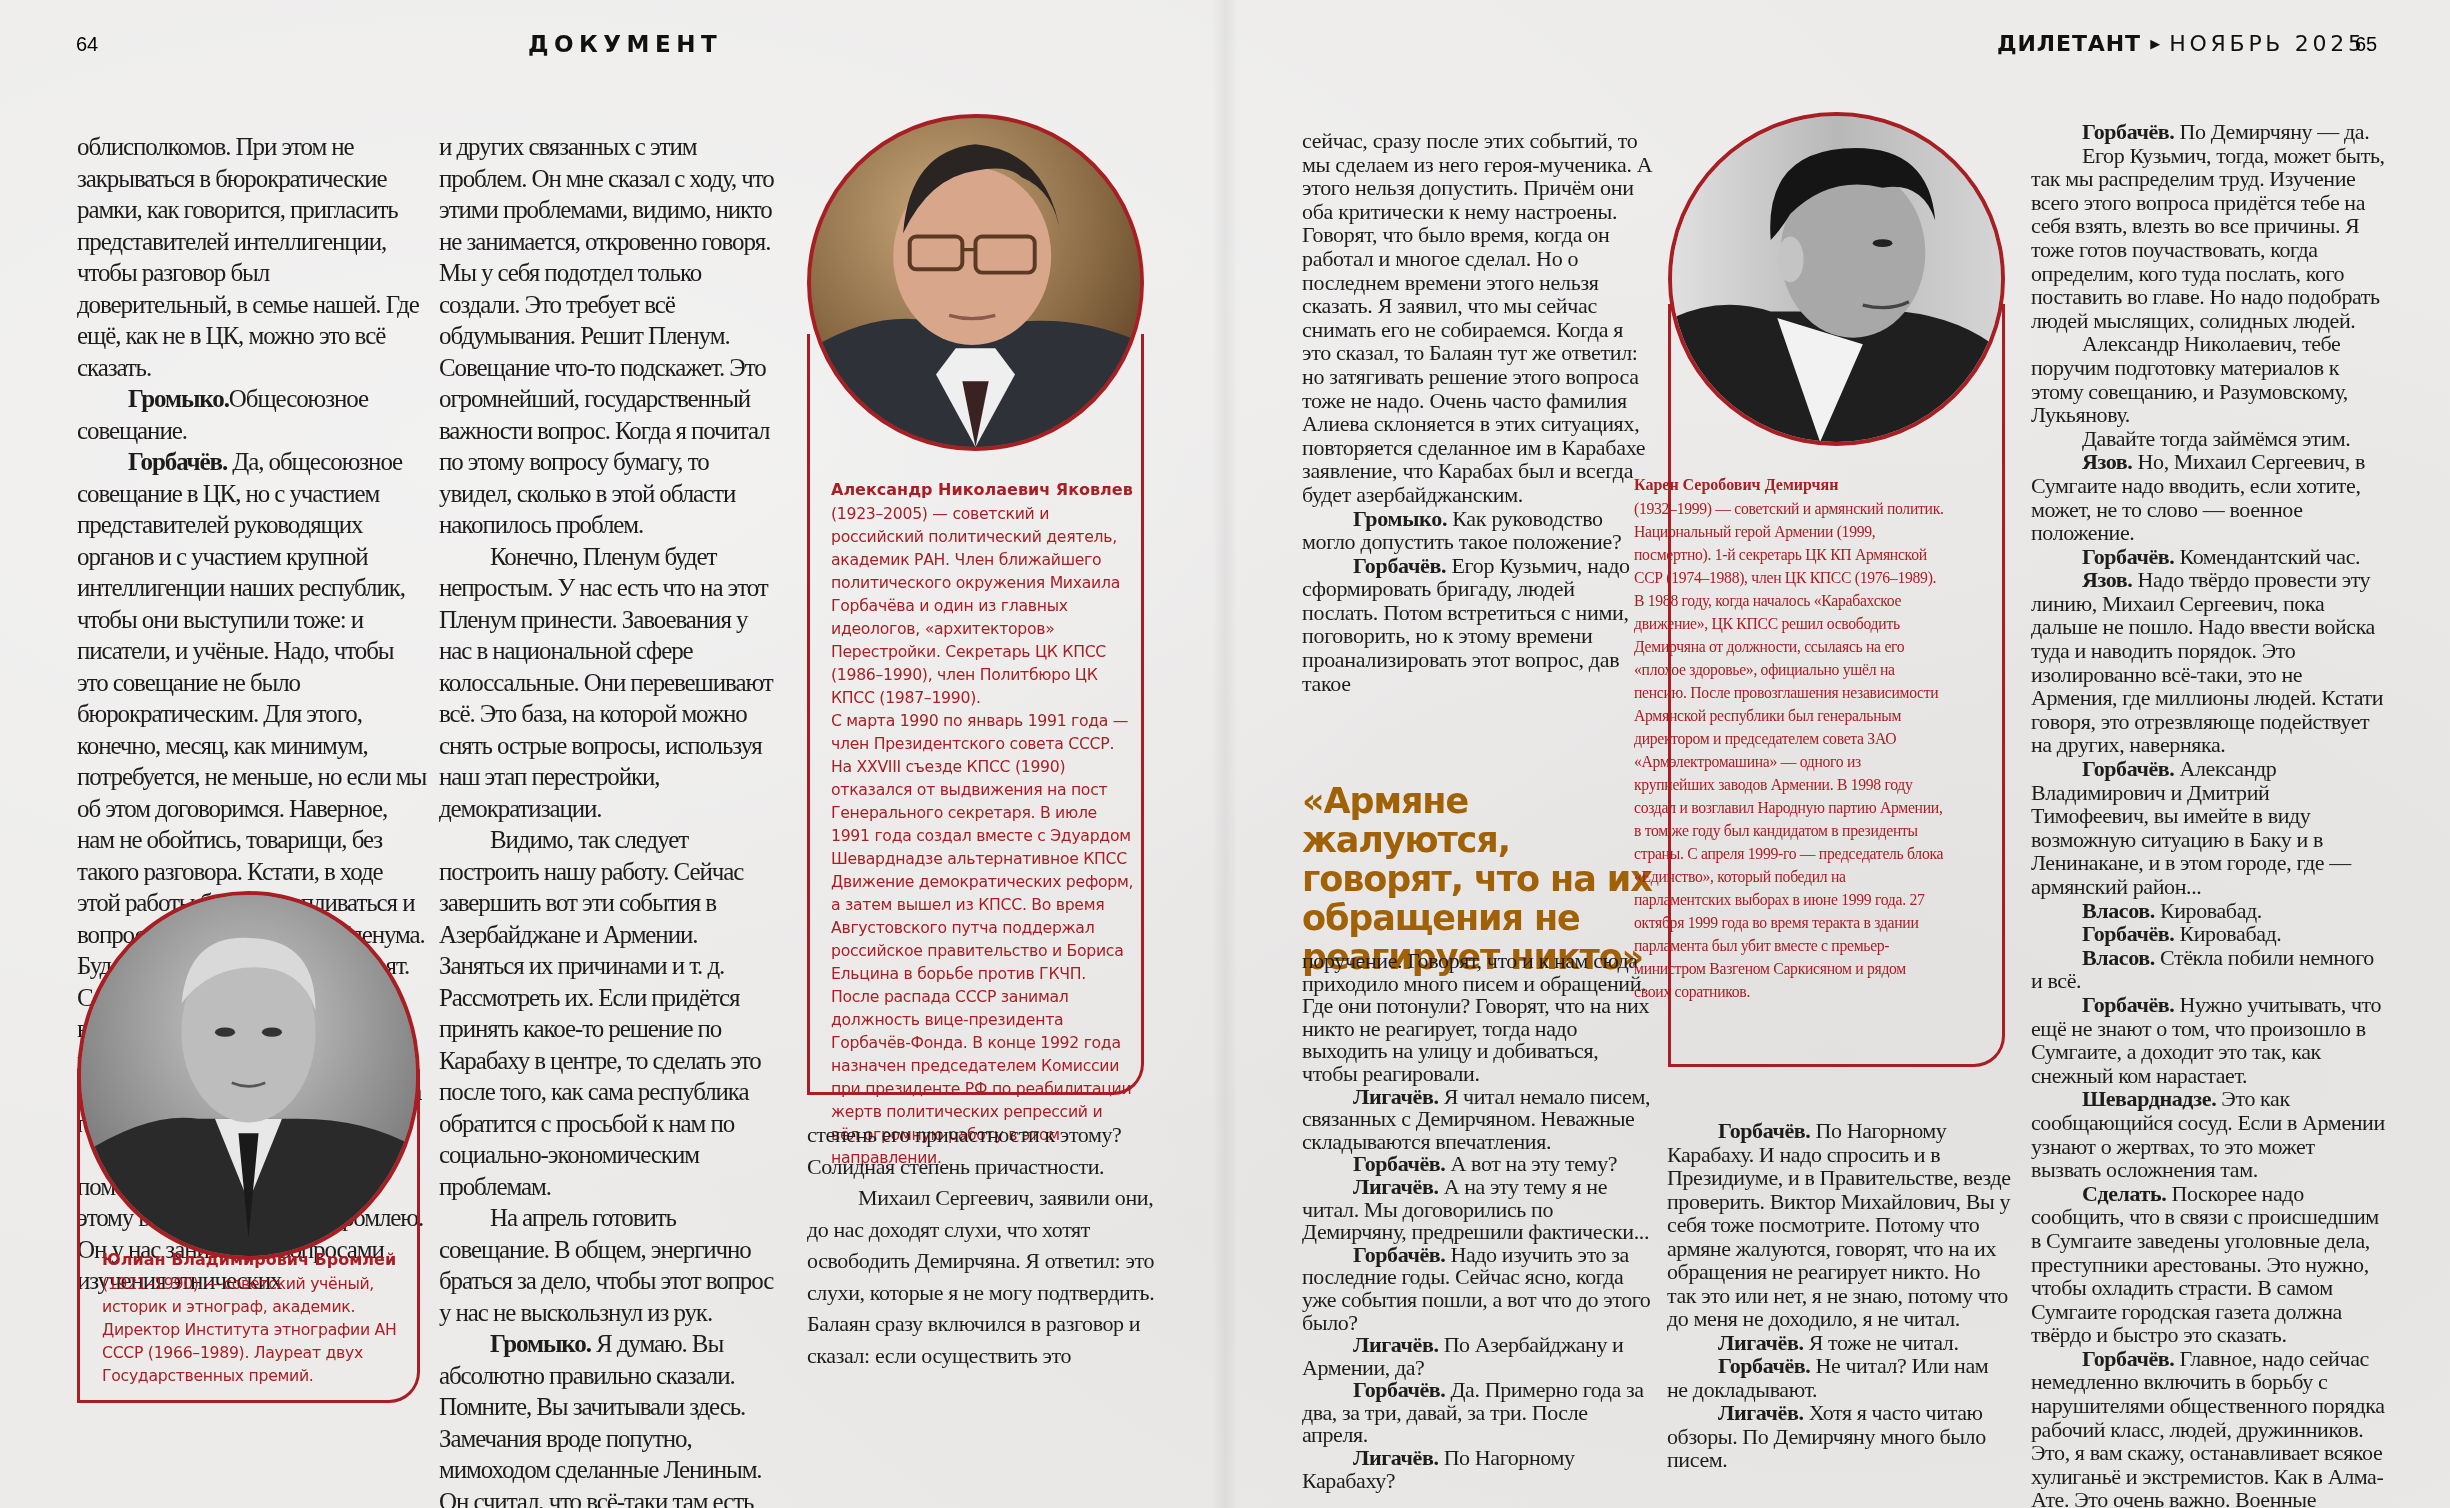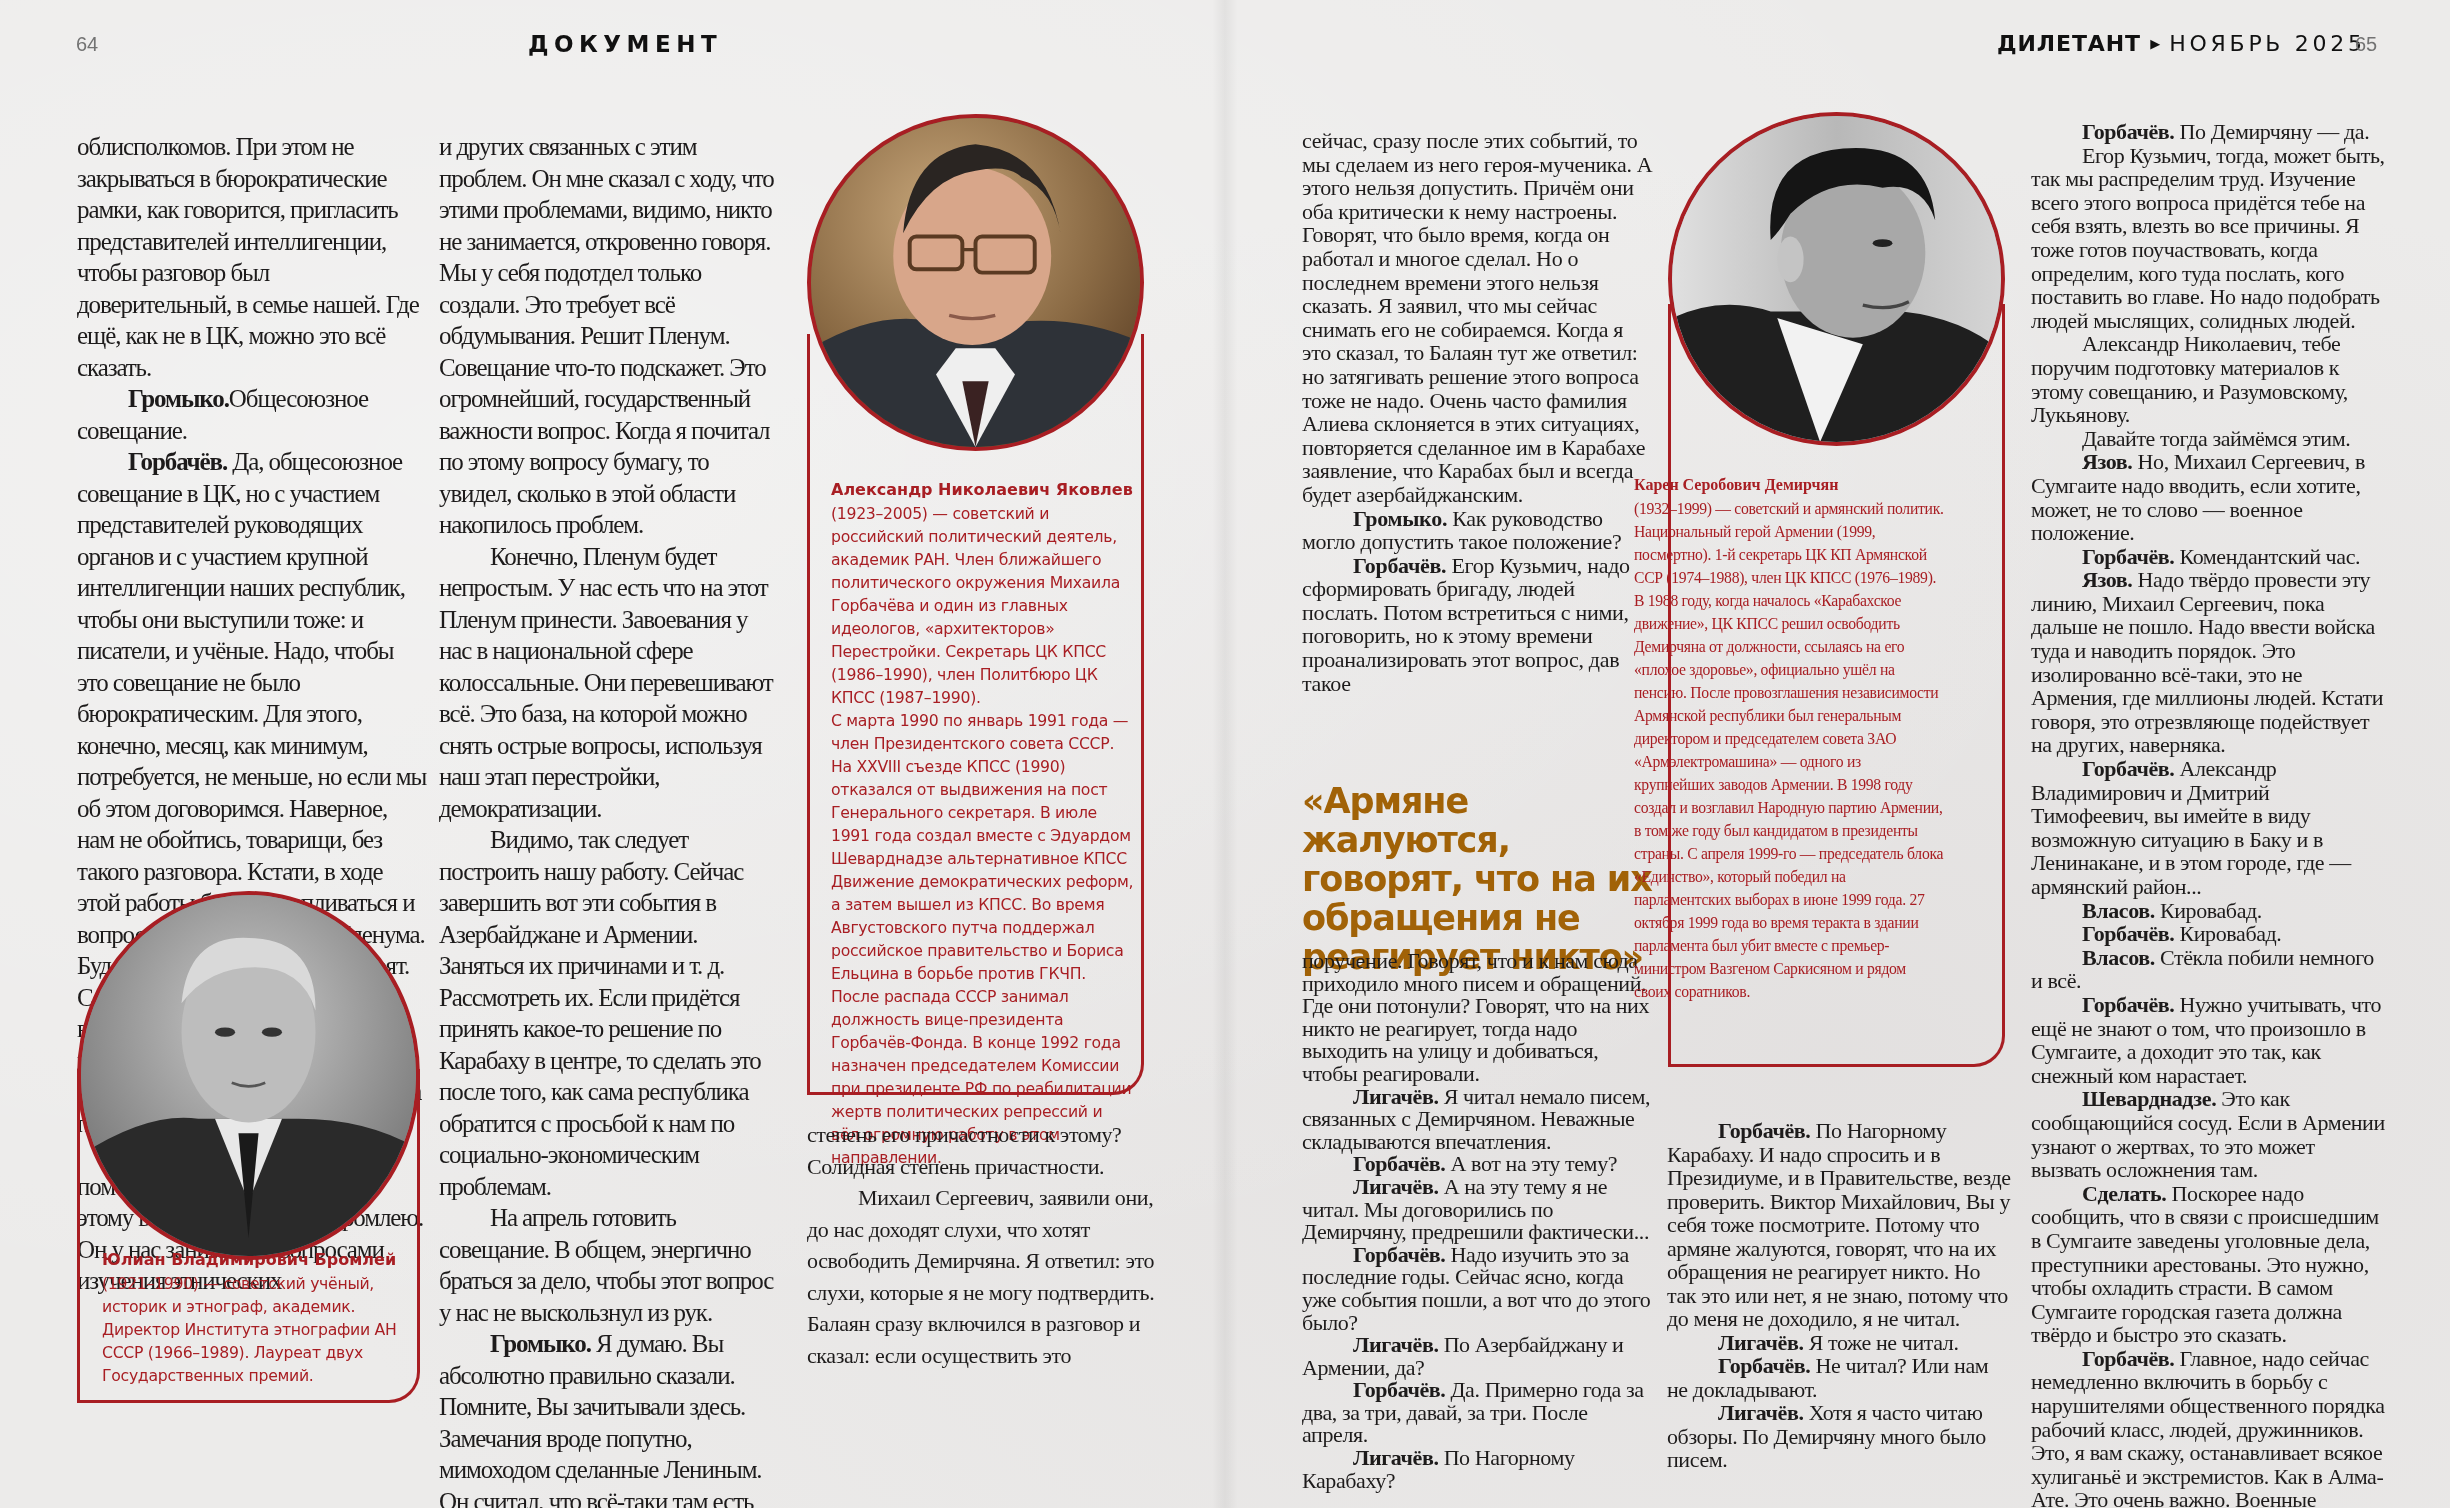--- a/index.html
+++ b/index.html
@@ -14,21 +14,21 @@
   }
   .page { position: absolute; top: 0; height: 1508px; }
   .page-left { left: 0; width: 1225px; }
   .page-right { left: 1225px; width: 1225px; }
   .gutter {
     position: absolute; left: 1212px; top: 0; width: 26px; height: 1508px;
     background: linear-gradient(90deg, rgba(0,0,0,0) 0%, rgba(0,0,0,0.05) 50%, rgba(0,0,0,0) 100%);
   }
   .page-num {
     position: absolute; top: 33px; font-family: "Liberation Sans", sans-serif;
-    font-size: 20px; color: #737373;
+    font-size: 20px; color: #000000;
   }
   .section-title {
     position: absolute; top: 31px; left: 528px;
     font-family: "DejaVu Sans", sans-serif; font-weight: bold;
     font-size: 23px; letter-spacing: 5.5px; color: #111;
   }
   .mag-head {
     position: absolute; top: 31px; left: 1997px;
     font-family: "DejaVu Sans", sans-serif; font-size: 22px; color: #111;
     display: flex; align-items: center; gap: 9.2px; white-space: nowrap;

